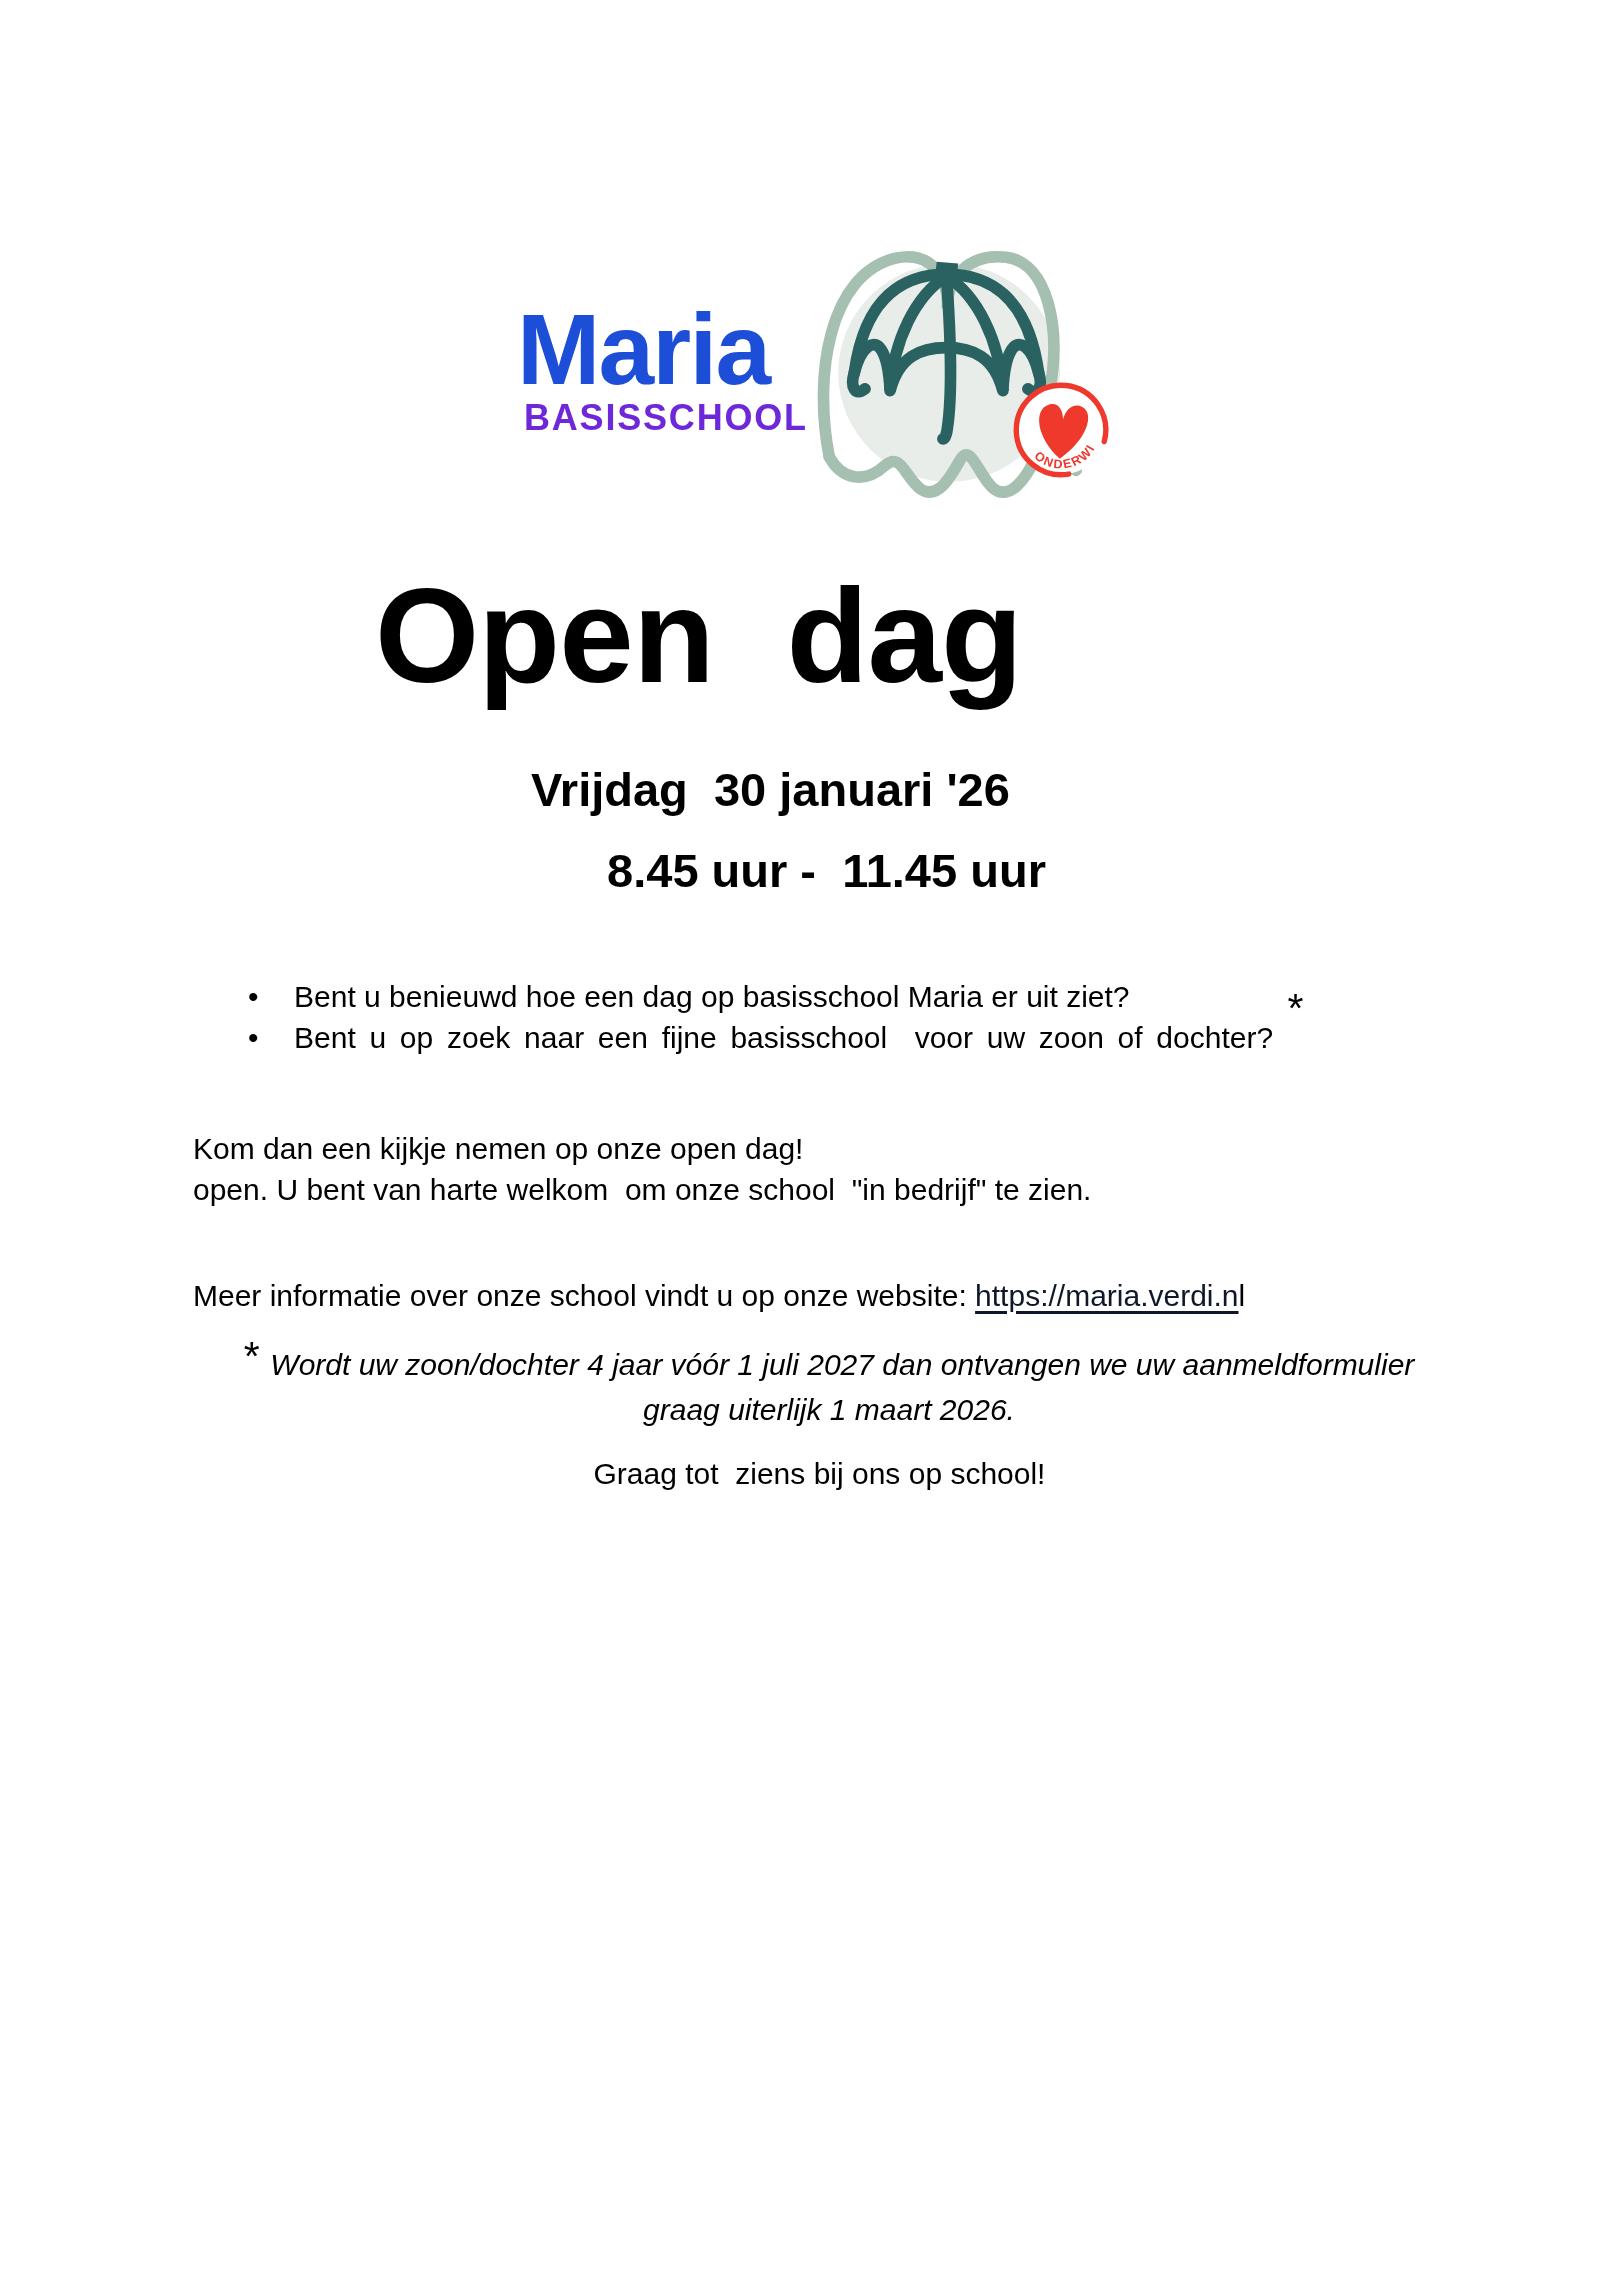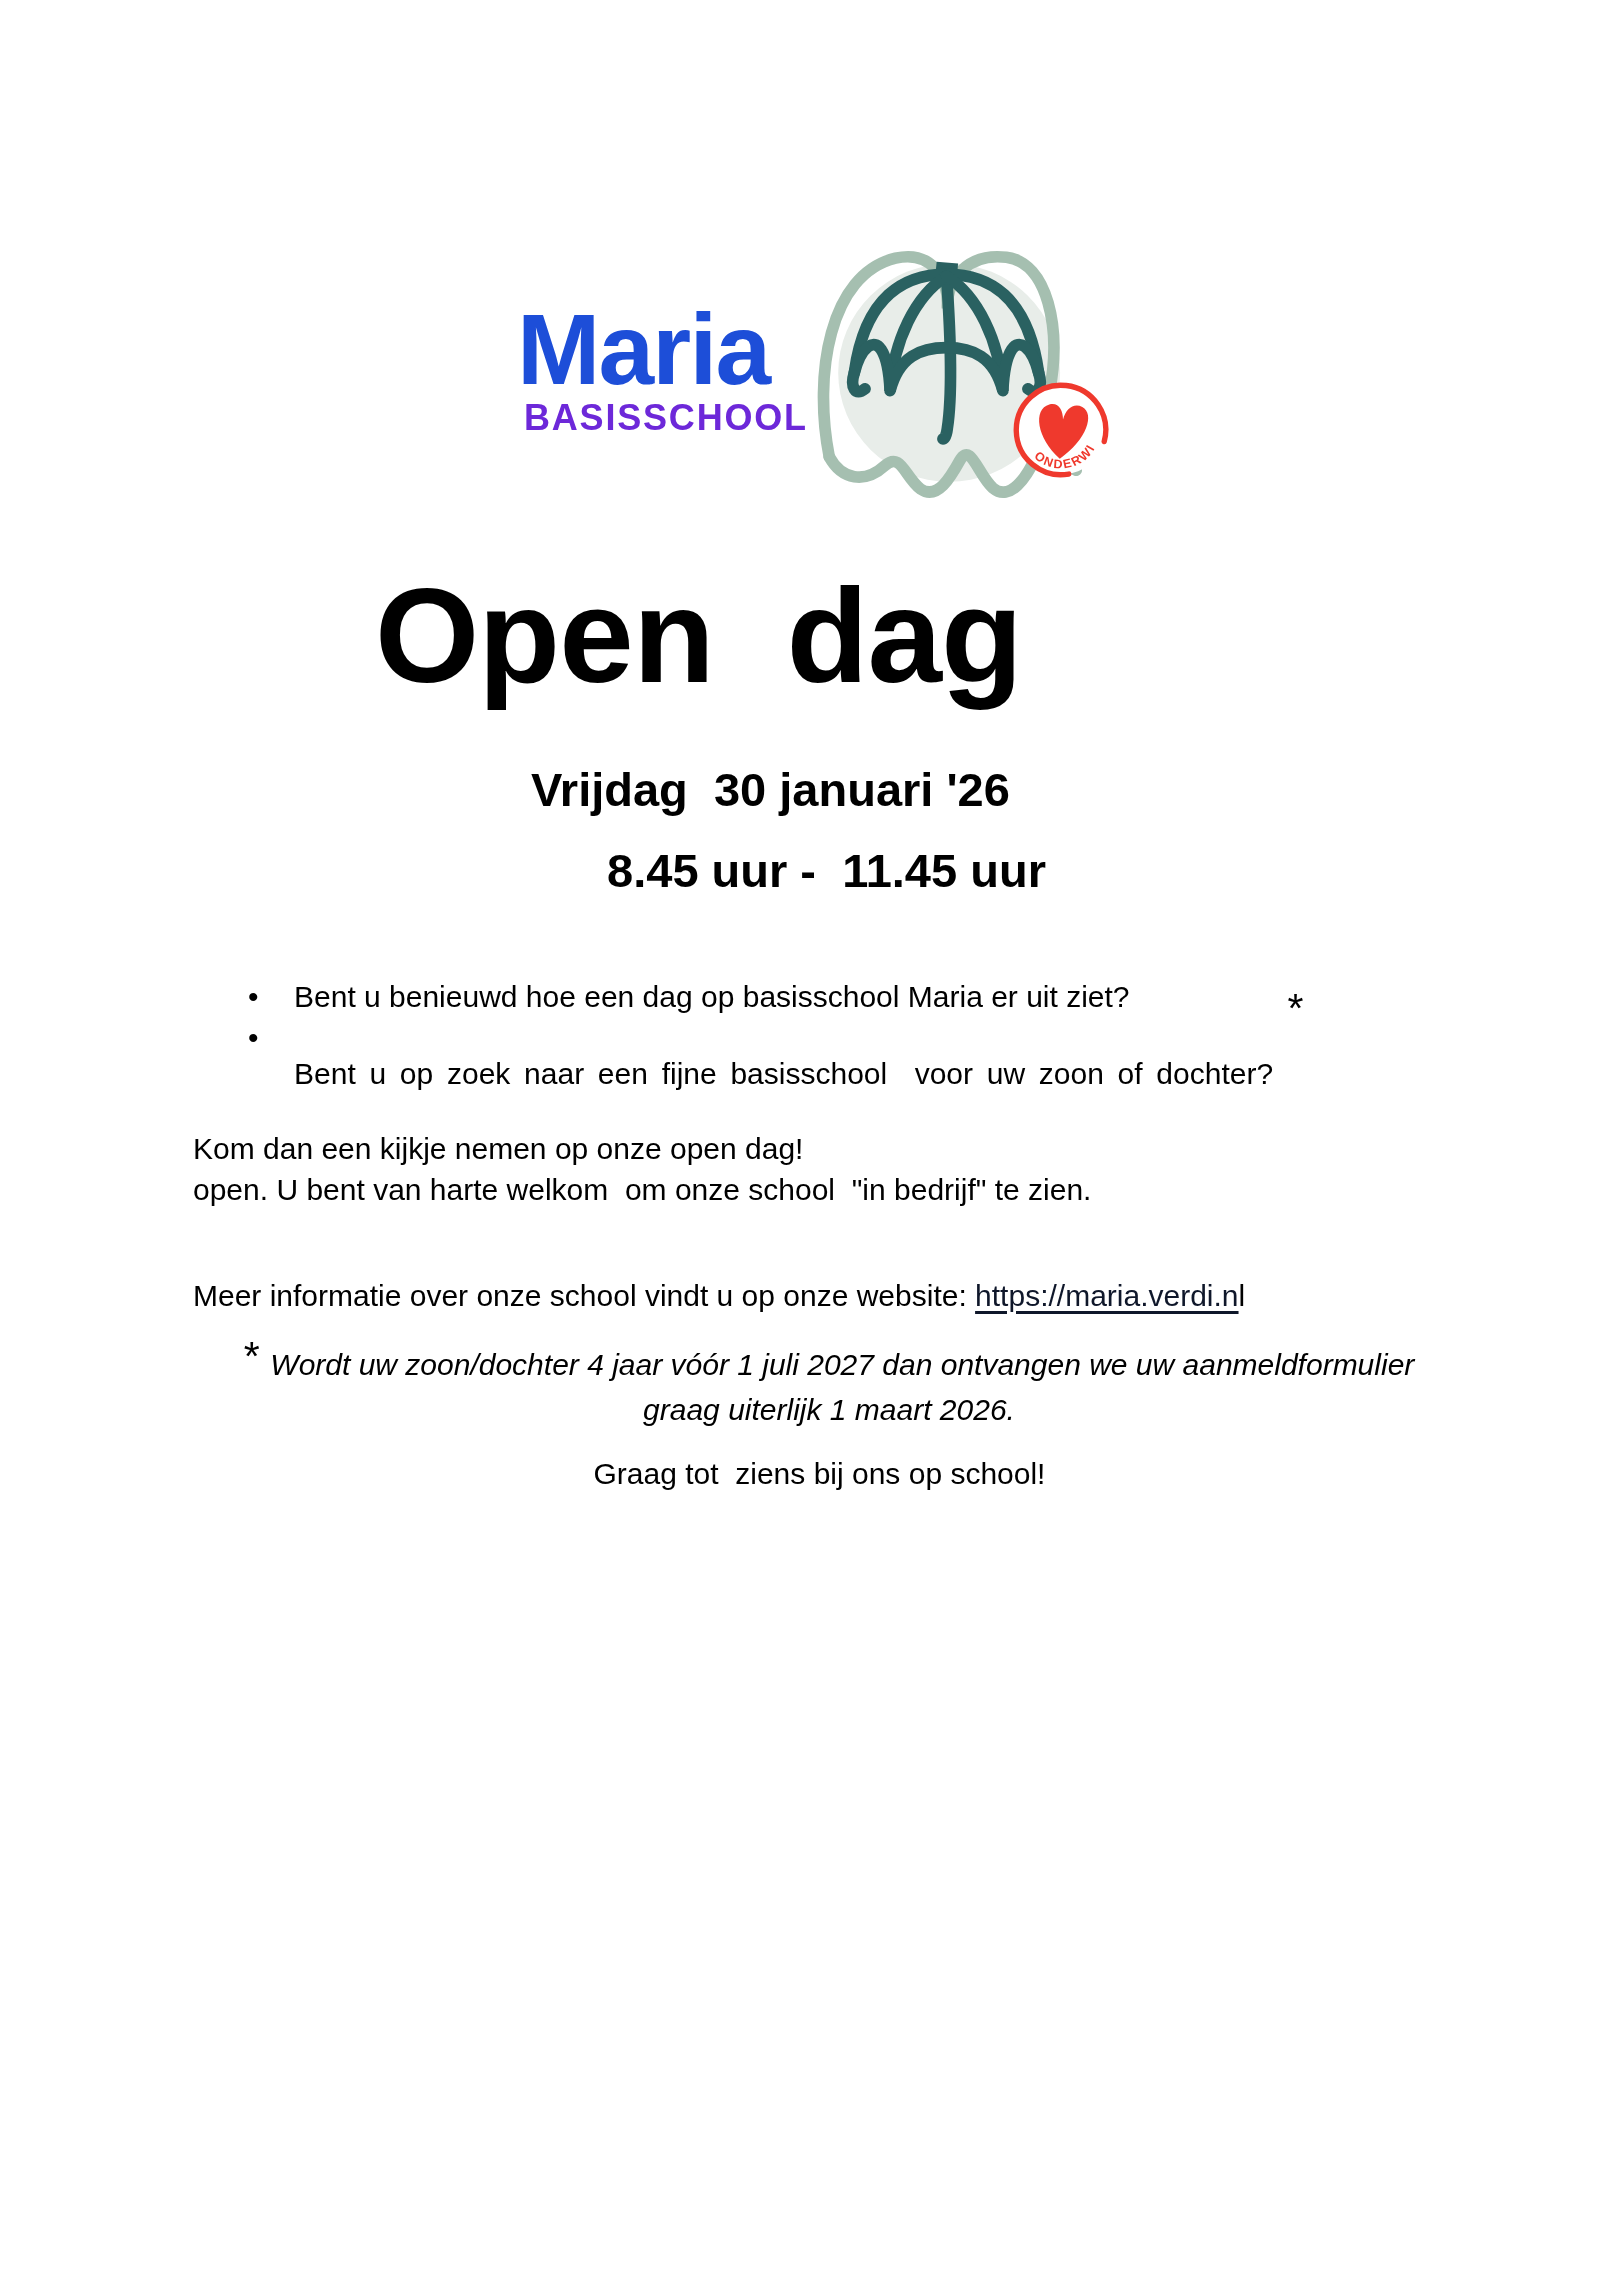--- a/index.html
+++ b/index.html
@@ -31,21 +31,21 @@
   }
   .time-line{
     position:absolute;left:0;top:844px;width:1621px;text-align:center;
     font-size:47px;font-weight:700;line-height:1.15;transform:translateX(16px);
   }
 
   
   .bullets{position:absolute;left:248px;top:976px;font-size:30px;line-height:41px;}
   .bullet-row{display:flex;align-items:flex-start;}
   .bullet-marker{width:46px;flex:0 0 46px;}
-  .bullet-row.stretched .bullet-text{word-spacing:5.4px;margin-top:36px;}
+  .bullet-row.stretched .bullet-text{word-spacing:5.4px;}
   .sup-asterisk{
     font-size:41px;position:relative;top:-9px;margin-left:14.3px;line-height:0;
   }
 
   .paragraph{position:absolute;left:193px;top:1128px;width:1174px;
     font-size:30px;line-height:41px;}
   .paragraph .justified{text-align:justify;text-align-last:justify;white-space:normal;}
 
   .website-line{position:absolute;left:193px;top:1275px;font-size:30px;line-height:41px;}
   .website-link{color:#0f172a;text-decoration:underline;text-underline-offset:4.5px;cursor:pointer;}

